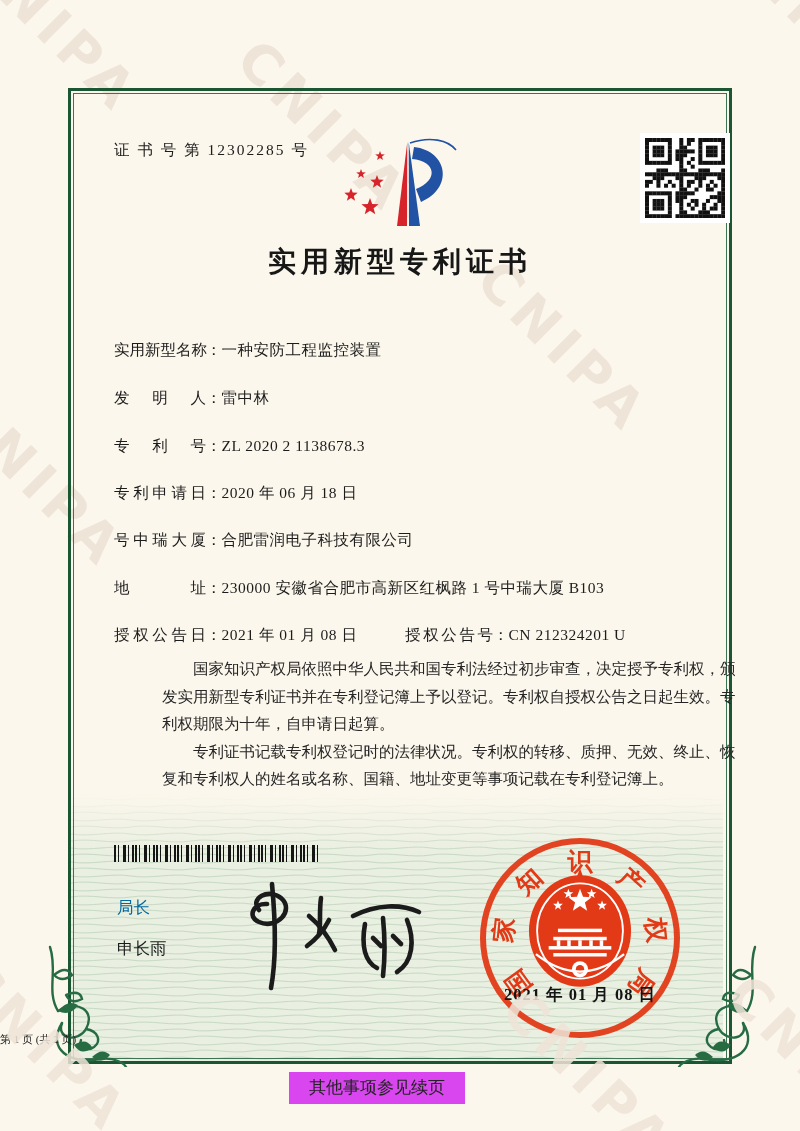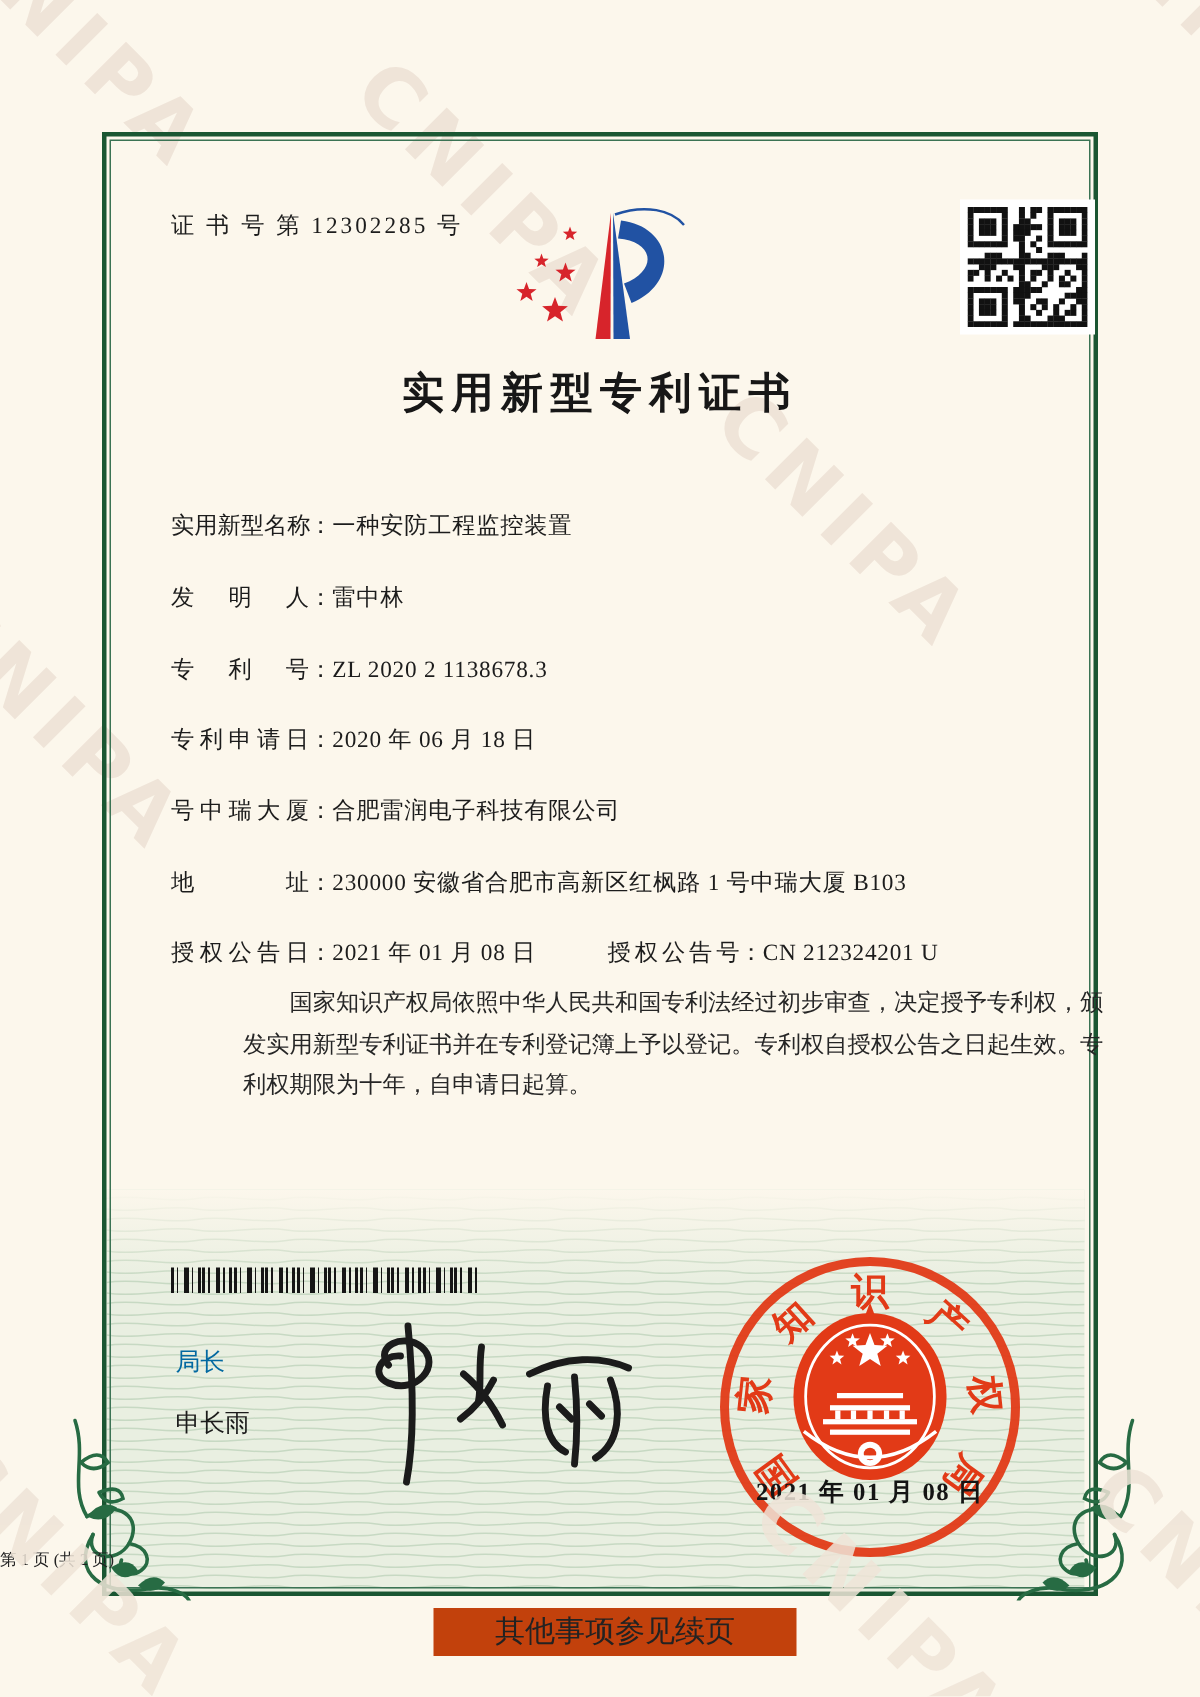--- a/index.html
+++ b/index.html
@@ -67,22 +67,22 @@
   .seal{position:absolute;left:480px;top:838px;width:200px;height:200px;z-index:5;}
   .seal-ring{position:absolute;inset:0;border:6px solid #e23a17;border-radius:50%;opacity:.95;}
   .seal-char{position:absolute;left:50%;top:50%;width:28px;height:28px;margin:-14px 0 0 -14px;
              text-align:center;font-size:25px;font-weight:700;color:#e23a17;line-height:28px;}
   .emblem{position:absolute;left:42px;top:30px;}
   .seal-date{position:absolute;left:16px;top:146px;width:168px;text-align:center;
              font-size:16.5px;font-weight:700;letter-spacing:1px;color:#141414;z-index:6;}
 
   .page-num{position:absolute;left:0;top:1032px;width:770px;text-align:left;
             font-size:11px;color:#222;z-index:4;}
-  .note-box{position:absolute;left:289px;top:1072px;width:242px;height:32px;background:#c2410c;
-            text-align:center;line-height:32px;font-size:20px;color:#222;z-index:4;}
+  .note-box{position:absolute;left:289px;top:1072px;width:176px;height:32px;background:#d946ef;
+            text-align:center;line-height:32px;font-size:17px;color:#222;z-index:4;}
 </style>
 </head>
 <body>
 
 <div class="page">
 
   <span class="wm" style="left:-55px;top:-5px">CNIPA</span>
   <span class="wm" style="left:215px;top:95px">CNIPA</span>
   <span class="wm" style="left:455px;top:315px">CNIPA</span>
   <span class="wm" style="left:-70px;top:450px">CNIPA</span>
@@ -456,20 +456,21 @@
     <div class="field-row">
       <span class="f-label">授权公告日</span><span>：</span><span class="f-value">2021 年 01 月 08 日</span>
       <span class="grant-pair">
         <span class="f-label">授权公告号</span><span>：</span><span class="f-value">CN 212324201 U</span>
       </span>
     </div>
   </div>
 
   <div class="body-text">
     <p>国家知识产权局依照中华人民共和国专利法经过初步审查，决定授予专利权，颁发实用新型专利证书并在专利登记簿上予以登记。专利权自授权公告之日起生效。专利权期限为十年，自申请日起算。</p>
+    <p>专利证书记载专利权登记时的法律状况。专利权的转移、质押、无效、终止、恢复和专利权人的姓名或名称、国籍、地址变更等事项记载在专利登记簿上。</p>
   </div>
 
   <div class="barcode"></div>
 
   <div class="sig-title">局长</div>
   <div class="sig-name">申长雨</div>
   <svg class="sig-script" width="205" height="118" viewBox="0 0 205 118">
     <g fill="none" stroke="#1b1b1b" stroke-width="4.6" stroke-linecap="round" stroke-linejoin="round">
       <path d="M34,34 C24,22 44,12 56,22 C70,34 52,54 34,46 C22,41 28,27 42,28"></path>
       <path d="M47,8 C50,40 52,80 46,112"></path>

